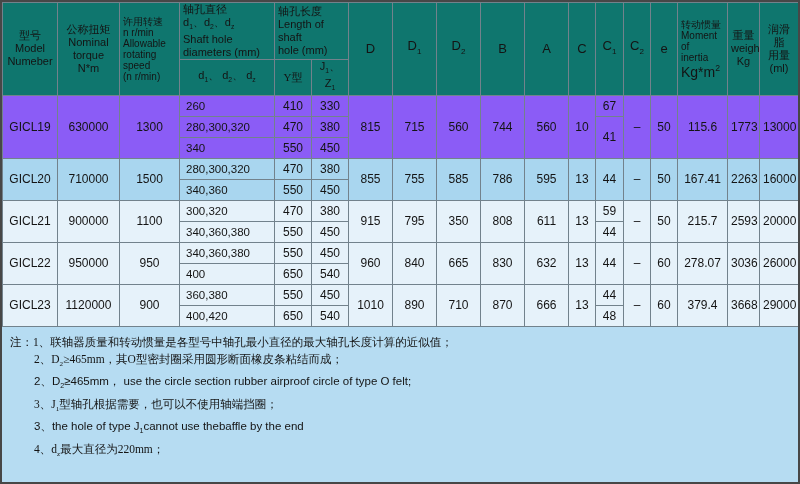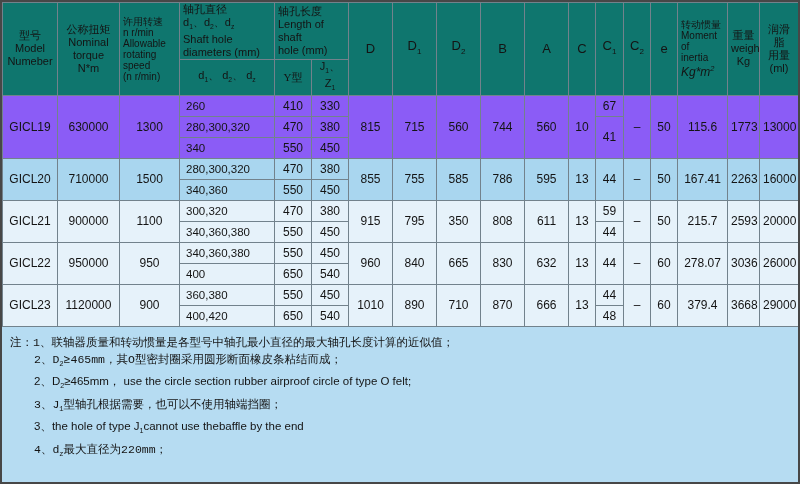--- a/index.html
+++ b/index.html
@@ -12,34 +12,34 @@
   table{border-collapse:collapse;table-layout:fixed;width:796px;}
   th,td{border:1px solid #72828c;padding:0 3px;font-weight:normal;overflow:hidden;vertical-align:middle;}
   thead tr.h1{height:46px;}
   thead tr.h2{height:22px;}
   tbody tr{height:21px;}
   th{font-size:11px;line-height:13px;text-align:center;background:#0f766e;}
   th.left{text-align:left;}
   .zh{font-family:"Liberation Serif",serif;}
   .small{font-size:10px;line-height:11px;}
   .dim{font-size:13px;}
-  .unit{font-size:12px;font-style:italic;}
+  .unit{font-size:14px;}
   td{font-size:12px;text-align:center;background:transparent;}
   td.bore{text-align:left;padding-left:6px;font-size:11.5px;}
   tr.g19 td{background:#8b5cf6;}
   tr.g20 td{background:#a9d6ef;}
   tr.glt td{background:#e6f2fa;}
   sub{font-size:0.62em;}
   sup{font-size:0.62em;}
   .notes{
     height:181px;box-sizing:border-box;padding:7px 8px 0 8px;
     font-size:11.5px;line-height:17.2px;background:#b6dcf2;
   }
   .note-line{white-space:nowrap;}
-  .note-zh{font-family:Liberation Mono, monospace;}
+  .note-zh{font-family:Liberation Serif, serif;}
   .note-en{font-family:"Liberation Sans",sans-serif;}
   .ind{padding-left:24px;}
 </style>
 </head>
 <body>
 
 <div class="page">
 
   <table>
     <colgroup>

